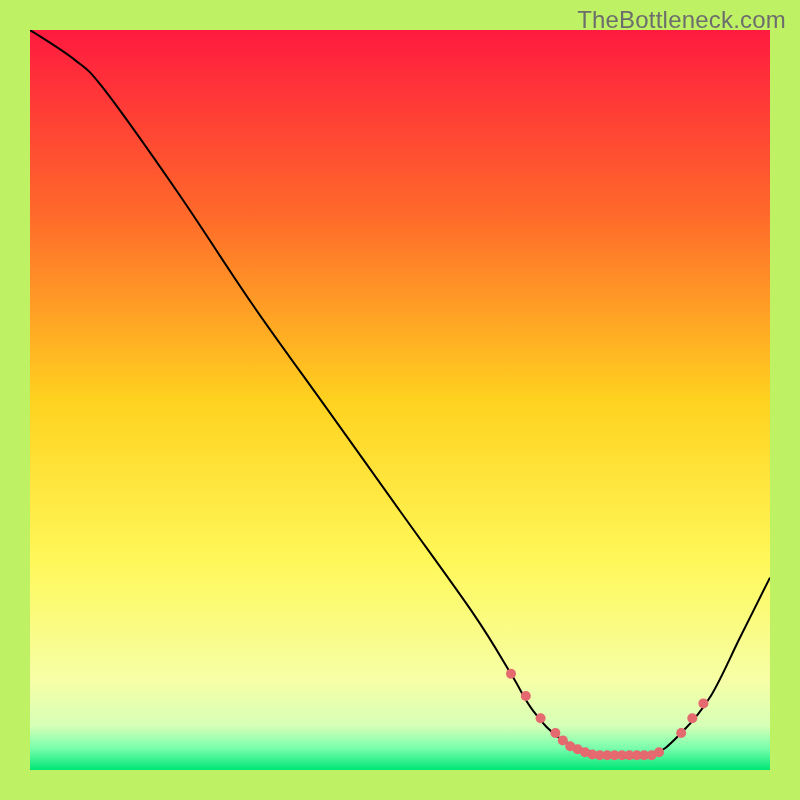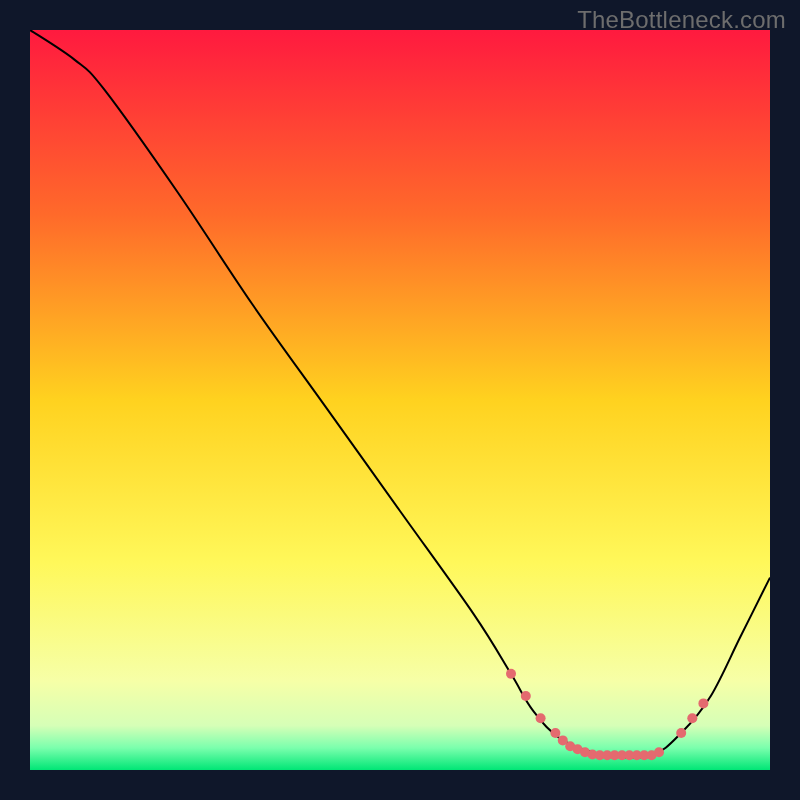--- a/index.html
+++ b/index.html
@@ -8,21 +8,21 @@
     width: 800px;
     height: 800px;
     background: #000;
     overflow: hidden;
     font-family: Arial, Helvetica, sans-serif;
   }
   .stage {
     position: relative;
     width: 800px;
     height: 800px;
-    background: #0f172a;
+    background: #bef264;
   }
   .plot {
     position: absolute;
     left: 30px;
     top: 30px;
     width: 740px;
     height: 740px;
   }
   .watermark {
     position: absolute;

